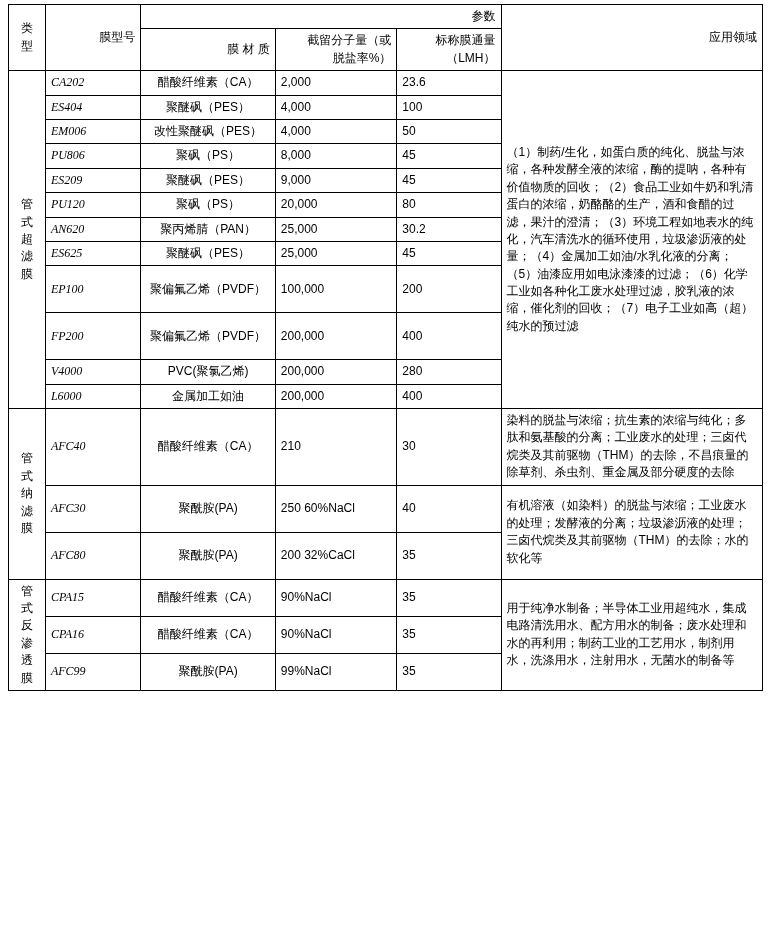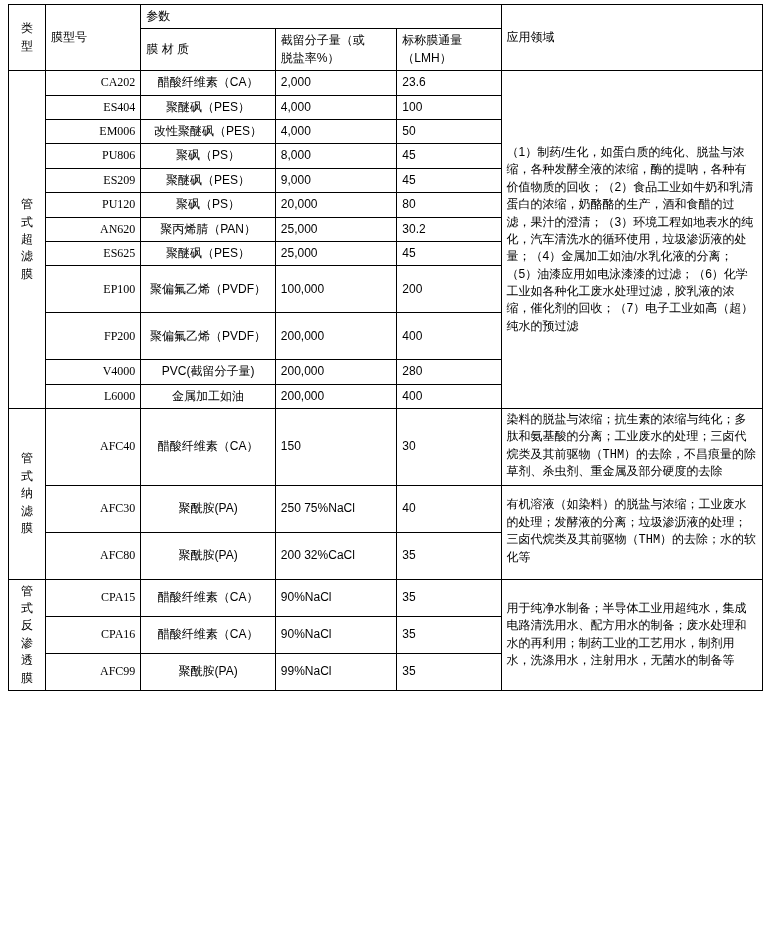--- a/index.html
+++ b/index.html
@@ -36,59 +36,59 @@
     line-height: 1.45;
   }
   .col-type   { width: 34px; }
   .col-model  { width: 88px; }
   .col-mat    { width: 124px; }
   .col-mw     { width: 112px; }
   .col-flux   { width: 96px; }
   .col-app    { width: 241px; }
 
   .hdr-center {
-    text-align: left;
+    text-align: right;
     font-weight: bold;
   }
   .hdr-type {
     text-align: center;
     font-weight: bold;
     line-height: 1.25;
   }
   .cell-type {
     text-align: center;
     font-weight: bold;
     line-height: 1.3;
     vertical-align: top;
     padding-top: 6px;
   }
   .cell-model {
     font-weight: bold;
+    font-style: italic;
     font-family: "Liberation Serif", serif;
     font-size: 13px;
-    text-align: right;
+    text-align: left;
     padding-left: 8px;
   }
   .cell-mat {
     text-align: center;
     padding-left: 7px;
   }
   .cell-num {
     text-align: left;
     padding-left: 7px;
   }
   .cell-app {
     text-align: left;
     vertical-align: top;
     padding: 6px 7px;
     line-height: 1.6;
   }
   .cell-app.mid {
     vertical-align: middle;
-    font-family: Liberation Mono, monospace;
   }
   .tall-1 { height: 40px; }
 </style>
 </head>
 <body>
 
 <div class="sheet">
   <table class="spec">
     <colgroup>
       <col class="col-type">
@@ -184,48 +184,48 @@
           <td class="cell-num tall-1">200</td>
         </tr>
         <tr>
           <td class="cell-model tall-1">FP200</td>
           <td class="cell-mat tall-1">聚偏氟乙烯（PVDF）</td>
           <td class="cell-num tall-1">200,000</td>
           <td class="cell-num tall-1">400</td>
         </tr>
         <tr>
           <td class="cell-model">V4000</td>
-          <td class="cell-mat">PVC(截留分子量)</td>
+          <td class="cell-mat">PVC(聚氯乙烯)</td>
           <td class="cell-num">200,000</td>
           <td class="cell-num">280</td>
         </tr>
         <tr>
           <td class="cell-model">L6000</td>
           <td class="cell-mat">金属加工如油</td>
           <td class="cell-num">200,000</td>
           <td class="cell-num">400</td>
         </tr>
         <tr>
           <td class="cell-type" rowspan="3">
             <div>管</div>
             <div>式</div>
             <div>纳</div>
             <div>滤</div>
             <div>膜</div>
           </td>
           <td class="cell-model">AFC40</td>
           <td class="cell-mat">醋酸纤维素（CA）</td>
-          <td class="cell-num">150</td>
+          <td class="cell-num">210</td>
           <td class="cell-num">30</td>
           <td class="cell-app mid" rowspan="1">染料的脱盐与浓缩；抗生素的浓缩与纯化；多肽和氨基酸的分离；工业废水的处理；三卤代烷类及其前驱物（THM）的去除，不昌痕量的除草剂、杀虫剂、重金属及部分硬度的去除</td>
         </tr>
         <tr>
           <td class="cell-model tall-1">AFC30</td>
           <td class="cell-mat tall-1">聚酰胺(PA)</td>
-          <td class="cell-num tall-1">250  75%NaCl</td>
+          <td class="cell-num tall-1">250  60%NaCl</td>
           <td class="cell-num tall-1">40</td>
           <td class="cell-app mid" rowspan="2">有机溶液（如染料）的脱盐与浓缩；工业废水的处理；发酵液的分离；垃圾渗沥液的处理；三卤代烷类及其前驱物（THM）的去除；水的软化等</td>
         </tr>
         <tr>
           <td class="cell-model tall-1">AFC80</td>
           <td class="cell-mat tall-1">聚酰胺(PA)</td>
           <td class="cell-num tall-1">200 32%CaCl</td>
           <td class="cell-num tall-1">35</td>
         </tr>
         <tr>

